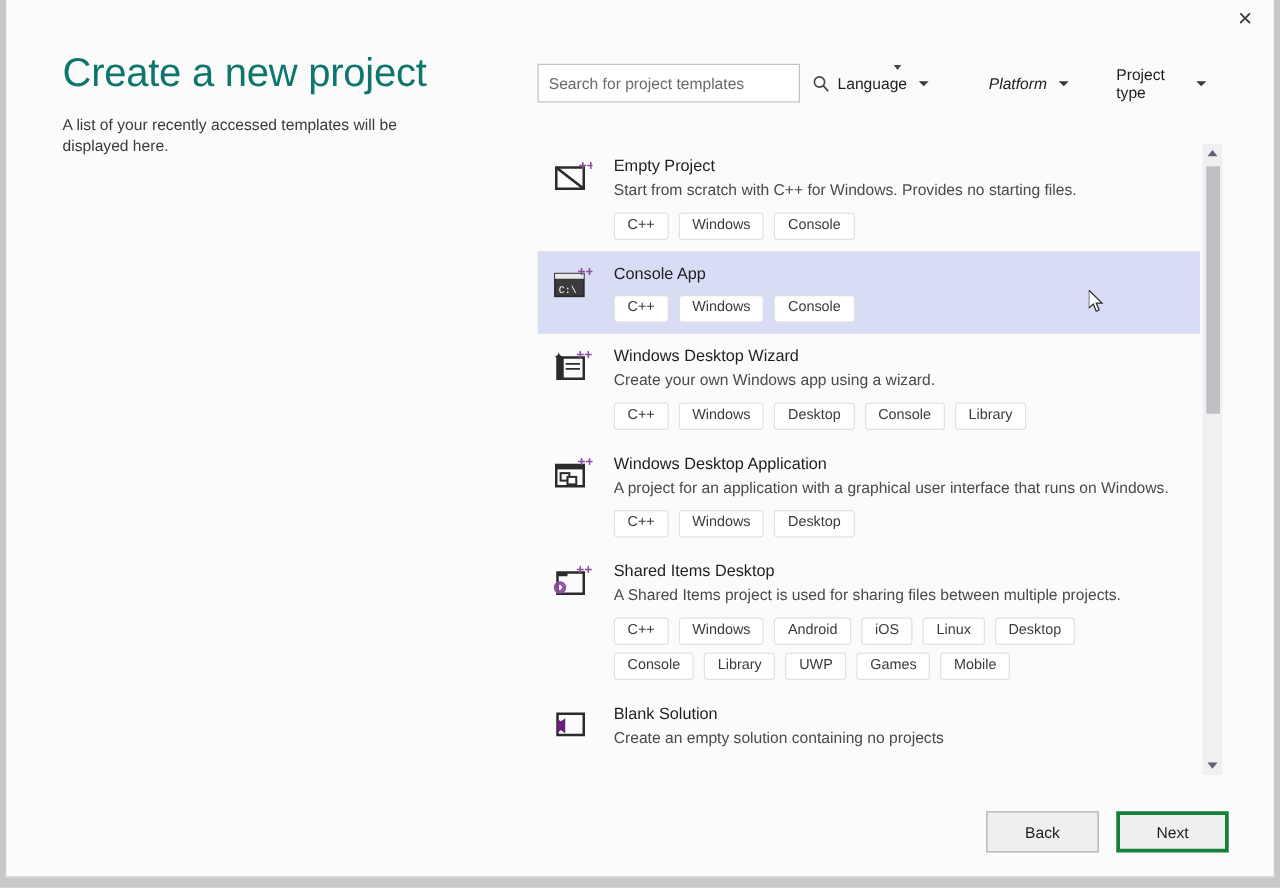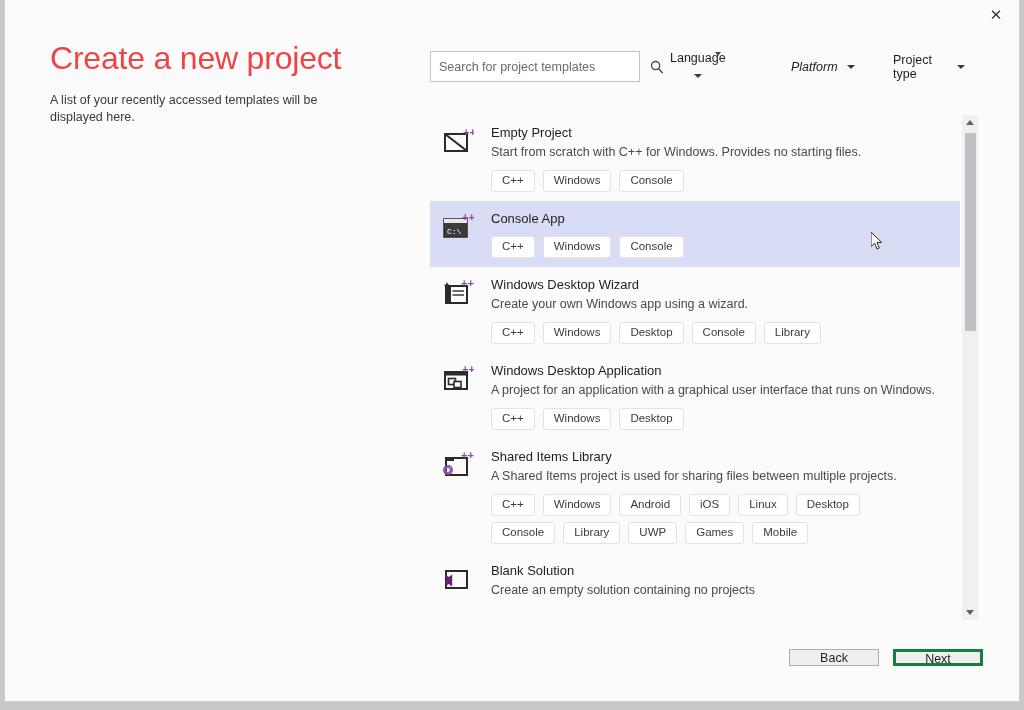--- a/index.html
+++ b/index.html
@@ -37,21 +37,21 @@
 
   
   .left-pane {
     position: absolute;
     left: 45px; top: 38px;
     width: 360px;
   }
   .page-title {
     font-size: 32px;
     font-weight: 400;
-    color: #ef4444;
+    color: #0f766e;
     letter-spacing: -0.2px;
     line-height: 40px;
   }
   .recent-heading {
     margin-top: 40px;
     font-size: 17px;
     font-weight: 400;
     color: #1e1e1e;
   }
   .recent-desc {
@@ -100,21 +100,21 @@
   }
   .filter {
     position: absolute;
     top: 0;
     height: 31px;
     display: flex; align-items: center; gap: 9px;
     font-size: 12.5px;
     color: #1e1e1e;
     cursor: default;
   }
-  .filter-0 { left: 5px; flex-direction: column; }
+  .filter-0 { left: 5px; }
   .filter-1 { left: 126px; font-style: italic; }
   .filter-2 { left: 228px; }
   .caret {
     width: 0; height: 0;
     border-left: 4px solid transparent;
     border-right: 4px solid transparent;
     border-top: 4.5px solid #3a3a3a;
   }
 
   
@@ -200,21 +200,21 @@
 
   
   .footer {
     position: absolute;
     left: 0; right: 0; bottom: 0;
     height: 70px;
   }
   .btn {
     position: absolute;
     top: 18px;
-    width: 90px; height: 17px;
+    width: 90px; height: 33px;
     font-size: 12.5px;
     color: #1e1e1e;
     background: #efefef;
     border: 1px solid #adadb2;
     cursor: default;
     font-family: "Liberation Sans", sans-serif;
   }
   .btn-back { right: 140px; }
   .btn-next { right: 36px; border: 3px solid #15803d; }
 
@@ -357,21 +357,21 @@
           <rect x="4" y="8" width="21" height="17" fill="#fbfbfb" stroke="#2b2b2b" stroke-width="2"></rect>
           <rect x="4" y="8" width="8" height="3" fill="#2b2b2b"></rect>
           <g fill="none" stroke="#8b4f9f" stroke-width="1.6">
             <circle cx="6" cy="20" r="4.2"></circle>
             <path d="M6 16.3 L9.2 20 L6 23.7 L2.8 20 Z"></path>
           </g>
           <text x="19" y="9" font-size="11" font-weight="bold" fill="#8b4f9f" font-family="'Liberation Sans',sans-serif">++</text>
         </svg>
       </div>
       <div class="tpl-body">
-        <div class="tpl-name">Shared Items Library</div>
+        <div class="tpl-name">Shared Items Desktop</div>
         <div class="tpl-desc">A Shared Items project is used for sharing files between multiple projects.</div>
         <div class="tags">
           <span class="tag">C++</span>
           <span class="tag">Windows</span>
           <span class="tag">Android</span>
           <span class="tag">iOS</span>
           <span class="tag">Linux</span>
           <span class="tag">Desktop</span>
           <span class="tag">Console</span>
           <span class="tag">Library</span>

